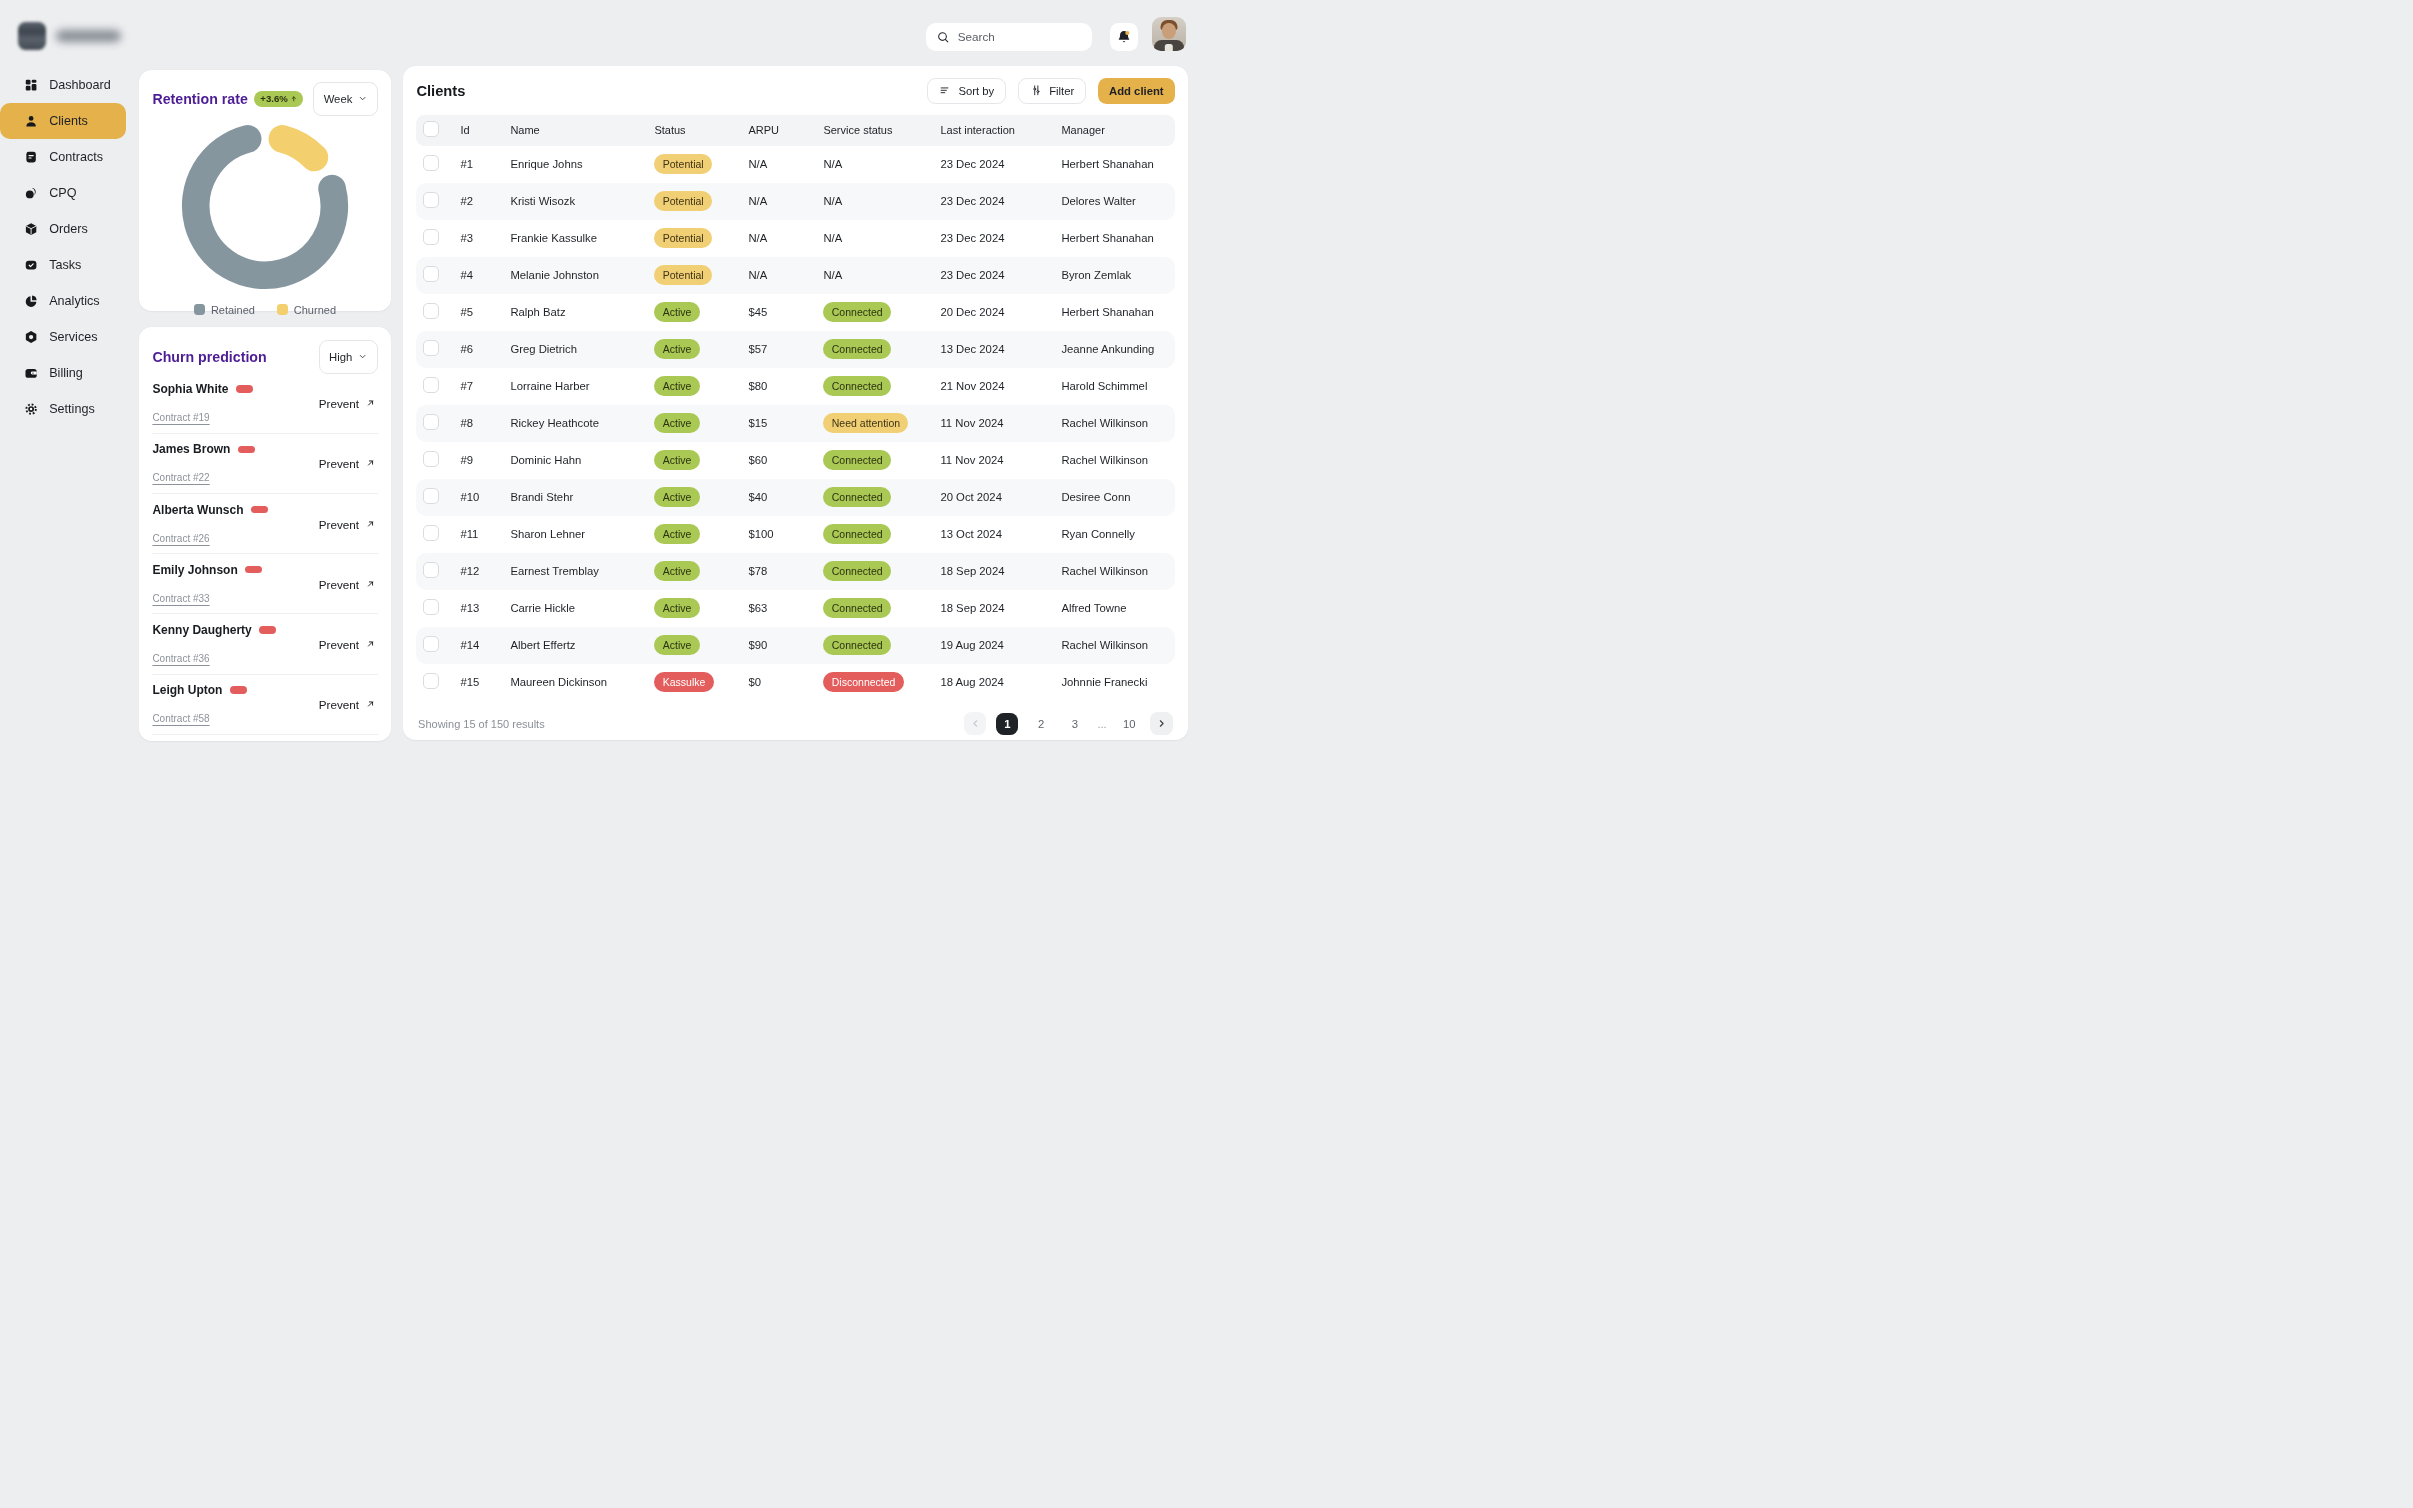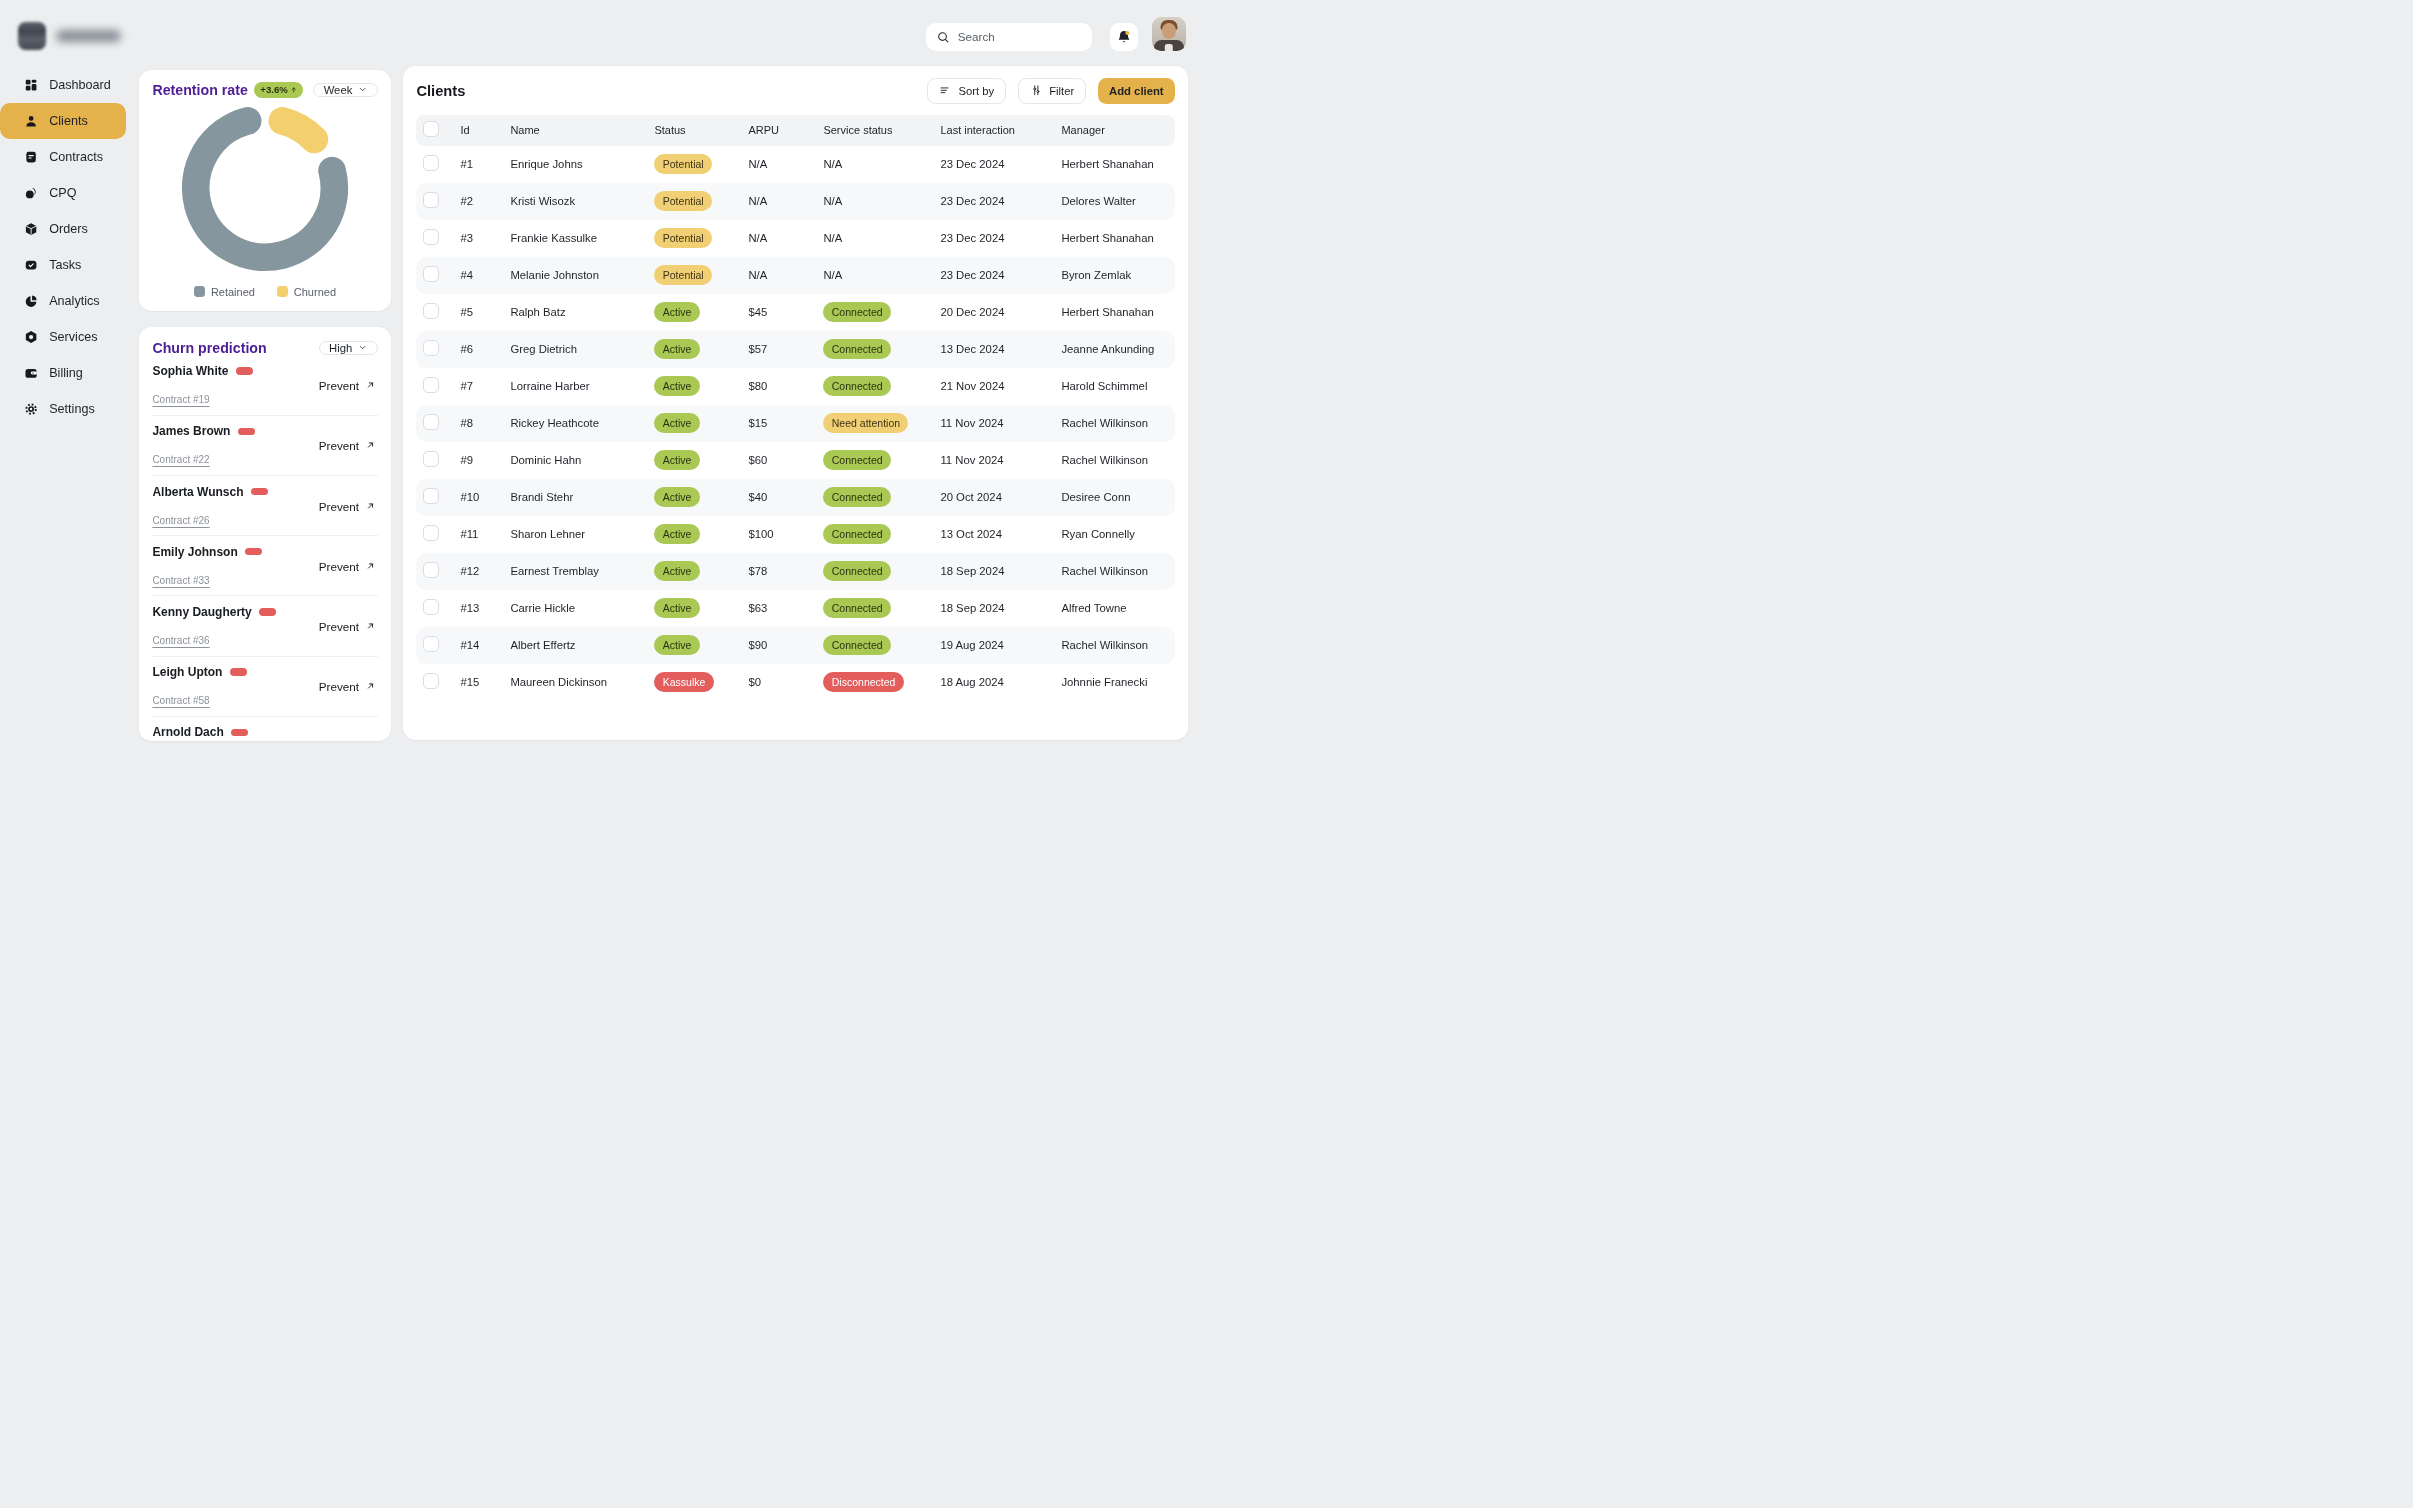--- a/index.html
+++ b/index.html
@@ -29,21 +29,21 @@
   .av-body{position:absolute;left:50%;bottom:-5.9px;transform:translateX(-50%);width:30px;height:17px;border-radius:7.5px 7.5px 0 0;background:#4a4440}
   .av-shirt{position:absolute;left:50%;bottom:0;transform:translateX(-50%);width:8.4px;height:6.7px;background:#e8e4de;border-radius:2.5px 2.5px 0 0}
 
   
   .card{position:absolute;background:#fff;border-radius:12.6px;box-shadow:0 0.8px 1.7px rgba(20,24,32,.05)}
   .card-title{font-size:14.2px;font-weight:700;color:#4c1d95}
   .ret-head{display:flex;align-items:center;justify-content:space-between}
   .ret-left{display:flex;align-items:center;gap:6.7px}
   .badge{display:inline-flex;align-items:center;gap:1.7px;background:var(--green);color:#2c3312;font-size:9.6px;font-weight:700;padding:2.5px 5.9px;border-radius:8.4px}
   .badge svg{width:7.5px;height:7.5px}
-  .select{display:inline-flex;align-items:center;gap:5.9px;height:14px;padding:0 9.2px;background:#fff;border:0.8px solid #e3e5e9;border-radius:8.4px;font-size:11.3px;font-weight:500;color:#23262b}
+  .select{display:inline-flex;align-items:center;gap:5.9px;height:34px;padding:0 9.2px;background:#fff;border:0.8px solid #e3e5e9;border-radius:8.4px;font-size:11.3px;font-weight:500;color:#23262b}
   .chev svg{width:9.2px;height:9.2px}
 
   .retention{left:139px;top:70px;width:252px;height:241px;padding:11.7px 13.4px 0}
   .donut-wrap{display:flex;justify-content:center;margin-top:1.7px}
   .donut{width:178px;height:178px}
   .legend{display:flex;justify-content:center;gap:22px;margin-top:8.4px;font-size:11px;color:#5a606b}
   .lg-item{display:flex;align-items:center}
   .sw{width:11px;height:11px;border-radius:3.4px;display:inline-block;margin-right:5.9px}
 
   .churn{left:139px;top:327px;width:252px;height:414px;padding:12.6px 13.4px 0;overflow:hidden}
@@ -529,16 +529,38 @@
           <div class="td">#15</div>
           <div class="td">Maureen Dickinson</div>
           <div class="td"><span class="pill red">Kassulke</span></div>
           <div class="td">$0</div>
           <div class="td"><span class="pill red">Disconnected</span></div>
           <div class="td">18 Aug 2024</div>
           <div class="td">Johnnie Franecki</div>
         </div>
       </div>
 
+    <div class="tfoot">
+      <span class="showing">Showing 15 of 150 results</span>
+      <div class="pager">
+        <div class="pgbtn prev">
+          <svg viewBox="0 0 24 24">
+              <path d="M14.5 6l-6 6 6 6" fill="none" stroke="#c5c9cf" stroke-width="2.4" stroke-linecap="round" stroke-linejoin="round"></path>
+            </svg>
+        </div>
+        <div class="pages" id="pages">
+            <div class="page active">1</div>
+            <div class="page">2</div>
+            <div class="page">3</div>
+            <span class="dots">...</span>
+            <div class="page">10</div>
+          </div>
+        <div class="pgbtn next">
+          <svg viewBox="0 0 24 24">
+              <path d="M9.5 6l6 6-6 6" fill="none" stroke="#383d44" stroke-width="2.4" stroke-linecap="round" stroke-linejoin="round"></path>
+            </svg>
+        </div>
+      </div>
+    </div>
   </section>
 
 </div>
 
 
 </body></html>

